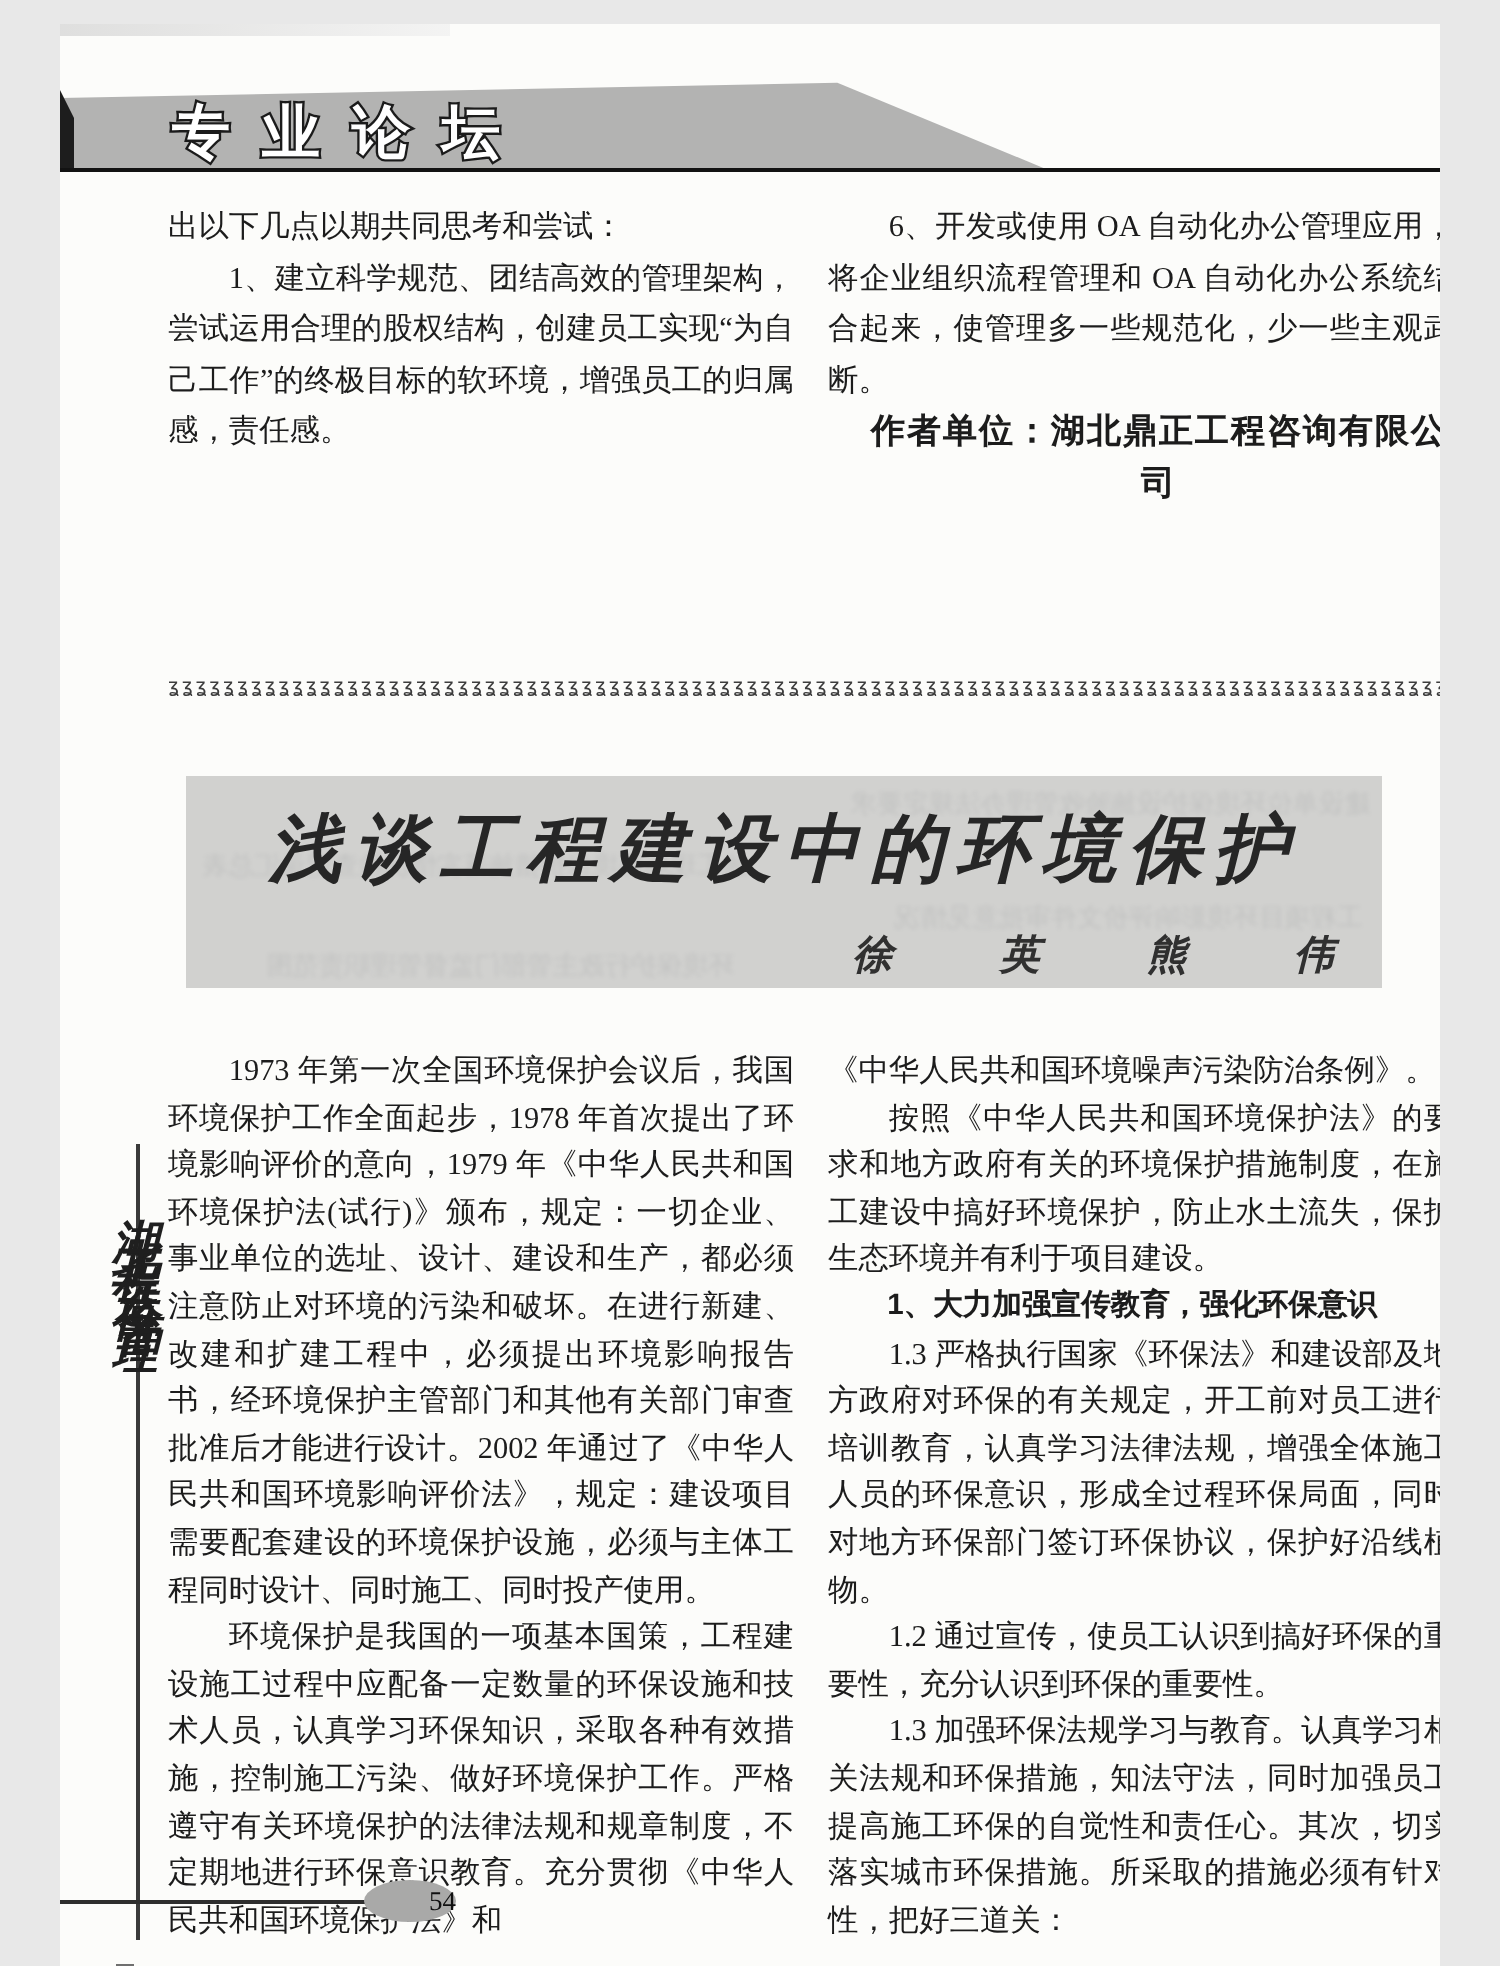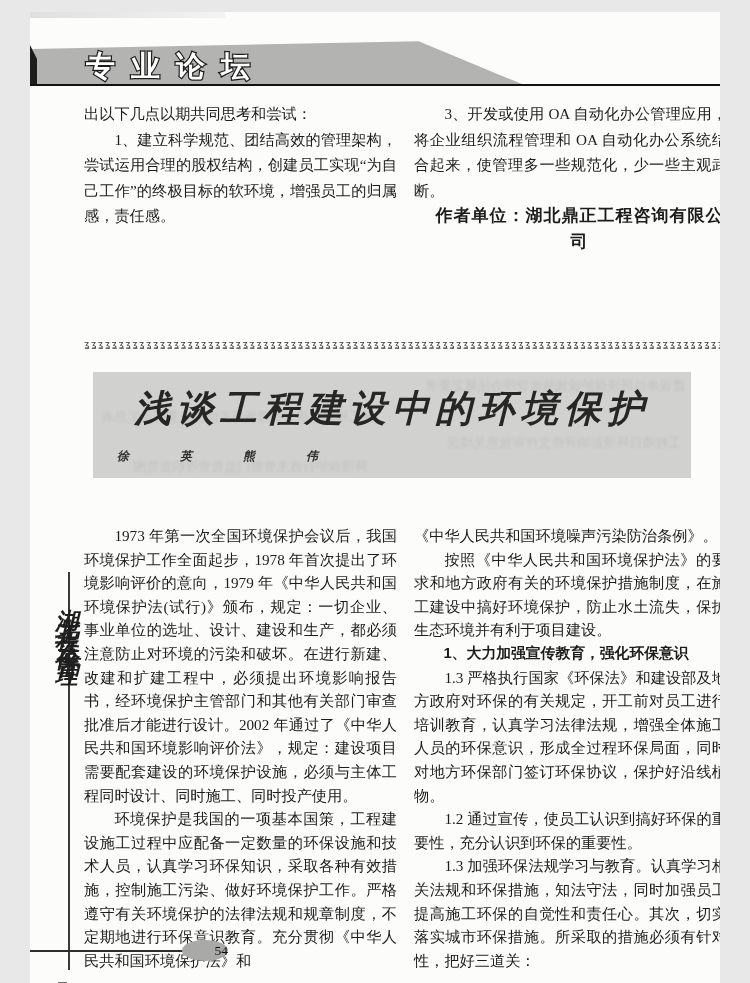--- a/index.html
+++ b/index.html
@@ -32,35 +32,35 @@
   .top-col-left{left:54px;}
   .top-col-right{left:384px;}
   .author-note{margin-top:15px;text-align:center;text-indent:0;
     font-family:"Liberation Sans","DejaVu Sans",sans-serif;font-weight:bold;
     font-size:17px;letter-spacing:1px;padding-left:18px;}
   
   .divider{position:absolute;left:54px;top:326px;width:642px;height:14px;
     font-family:"DejaVu Sans",sans-serif;font-size:9.5px;letter-spacing:1.4px;
     color:#3c3c3c;white-space:nowrap;overflow:hidden;}
   
-  .title-block{position:absolute;left:63px;top:360px;width:598px;height:106px;
+  .title-block{position:absolute;left:63px;top:376px;width:598px;height:106px;
     background:#d1d1cf;}
   .ghost{position:absolute;opacity:.10;filter:blur(1.1px);transform:scaleX(-1);
     font-size:13px;color:#44484f;white-space:nowrap;overflow:hidden;max-width:96%;
     font-family:"Liberation Sans","DejaVu Sans",sans-serif;}
   .ghost.g0{top:5px;right:6px;}
   .ghost.g1{top:36px;left:8px;}
   .ghost.g2{top:62px;right:10px;}
   .ghost.g3{top:86px;left:40px;}
   .article-title{position:absolute;top:12px;left:0;width:100%;text-align:center;
     font-family:"DejaVu Serif","Liberation Serif",serif;font-style:italic;font-weight:bold;
     font-size:37px;letter-spacing:6px;color:#262626;}
-  .article-authors{position:absolute;top:76px;left:0;width:100%;text-align:left;
-    font-family:Liberation Serif, serif;font-style:italic;font-weight:bold;
-    font-size:12px;letter-spacing:24px;text-indent:24px;color:#303030;}
+  .article-authors{position:absolute;top:76px;left:0;width:100%;text-align:right;
+    font-family:Liberation Sans, sans-serif;font-style:italic;font-weight:bold;
+    font-size:20px;letter-spacing:24px;text-indent:24px;color:#303030;}
   
   .body-col{top:512px;font-size:15.2px;line-height:23.6px;}
   .body-col-left{left:54px;}
   .body-col-right{left:384px;}
   .sub-heading{font-family:"Liberation Sans","DejaVu Sans",sans-serif;font-weight:bold;
     font-size:14.8px;}
   
   .sidebar-rule{position:absolute;left:38px;top:560px;width:1.5px;height:398px;background:#3a3a3a;}
   .sidebar-title{position:absolute;left:22px;top:578px;height:280px;
     writing-mode:vertical-rl;text-orientation:upright;
@@ -82,21 +82,21 @@
   <div class="banner"></div>
   <div class="banner-edge"></div>
   <div class="banner-label">专业论坛</div>
   <div class="header-rule"></div>
 
   <div class="col top-col top-col-left">
     <p>出以下几点以期共同思考和尝试：</p>
     <p class="indent">1、建立科学规范、团结高效的管理架构，尝试运用合理的股权结构，创建员工实现“为自己工作”的终极目标的软环境，增强员工的归属感，责任感。</p>
   </div>
   <div class="col top-col top-col-right">
-    <p class="indent">3、开发或使用 OA 自动化办公管理应用，将企业组织流程管理和 OA 自动化办公系统结合起来，使管理多一些规范化，少一些主观武断。</p>
+    <p class="indent">6、开发或使用 OA 自动化办公管理应用，将企业组织流程管理和 OA 自动化办公系统结合起来，使管理多一些规范化，少一些主观武断。</p>
     <p class="author-note">作者单位：湖北鼎正工程咨询有限公司</p>
   </div>
 
   <div class="divider">ʓʓʓʓʓʓʓʓʓʓʓʓʓʓʓʓʓʓʓʓʓʓʓʓʓʓʓʓʓʓʓʓʓʓʓʓʓʓʓʓʓʓʓʓʓʓʓʓʓʓʓʓʓʓʓʓʓʓʓʓʓʓʓʓʓʓʓʓʓʓʓʓʓʓʓʓʓʓʓʓʓʓʓʓʓʓʓʓʓʓʓʓʓʓʓʓʓʓʓʓʓʓʓʓʓʓʓʓʓʓʓʓʓʓʓʓʓʓʓʓʓʓʓʓʓʓʓʓʓʓ</div>
 
   <div class="title-block">
     <div class="ghost g0">建设单位环境保护设施验收管理办法规定要求</div>
     <div class="ghost g1">施工现场环境保护措施落实情况检查记录汇总表</div>
     <div class="ghost g2">工程项目环境影响评价文件审批意见情况</div>
     <div class="ghost g3">环境保护行政主管部门监督管理职责范围</div>

